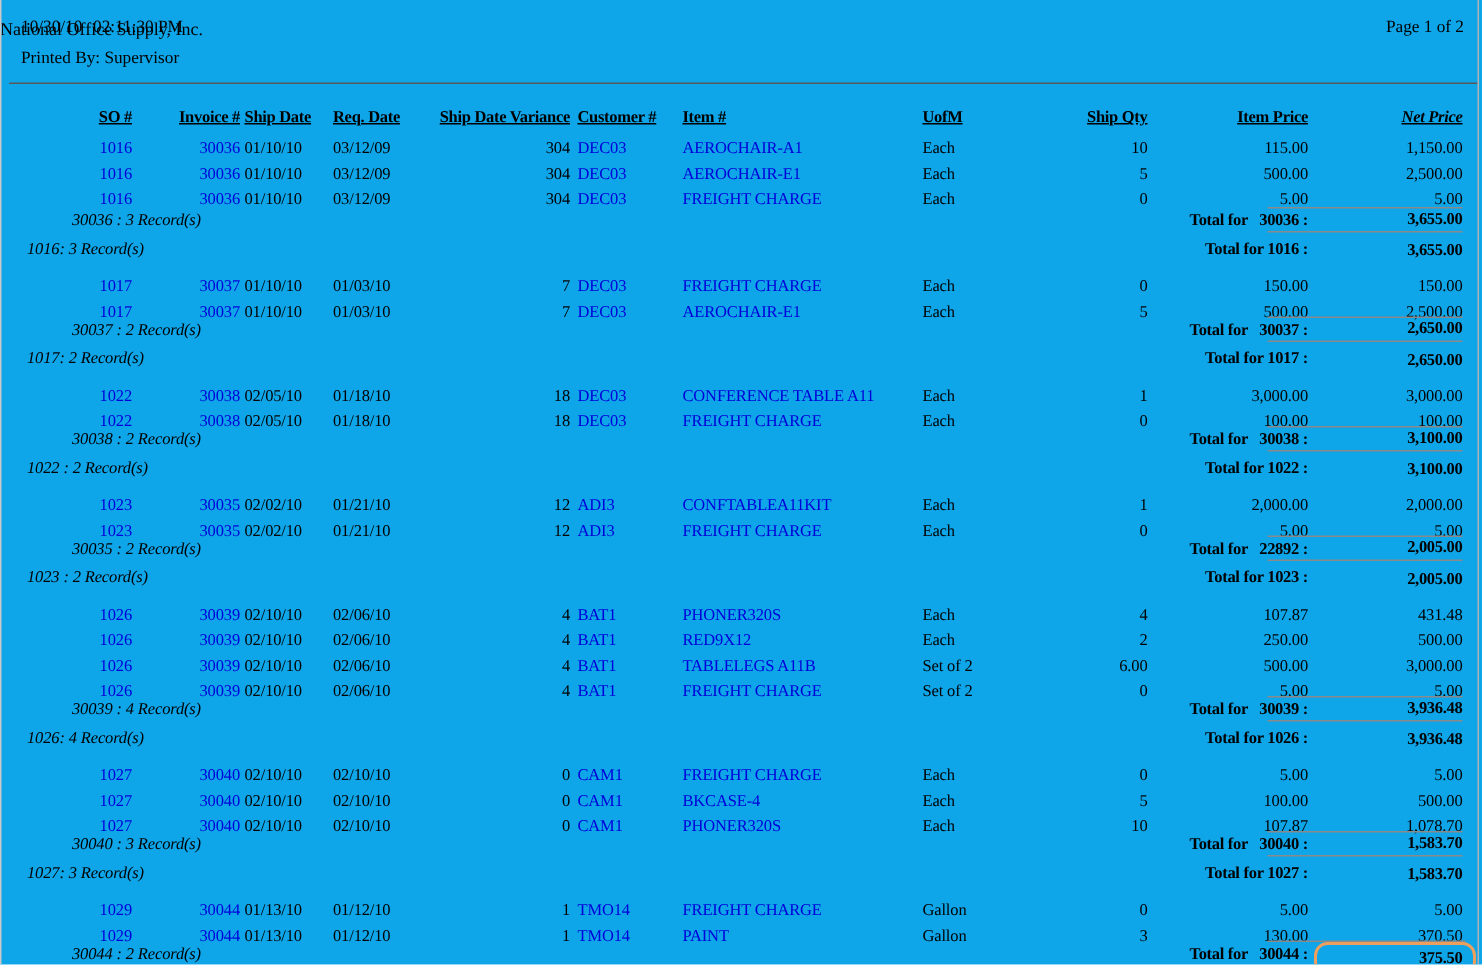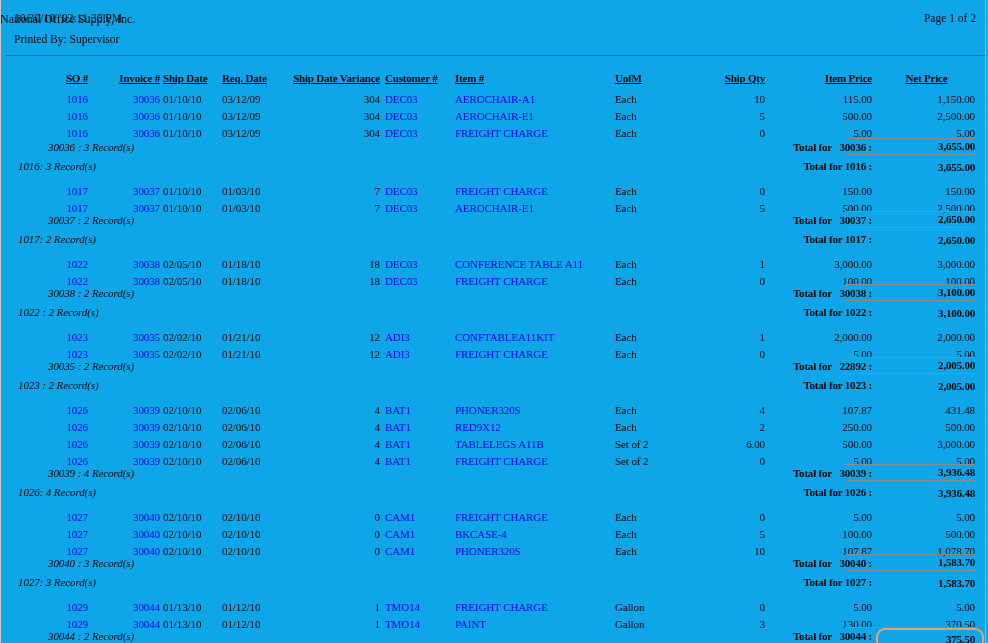--- a/index.html
+++ b/index.html
@@ -41,21 +41,21 @@
       <div class="abs colhdr" style="left: 40px; top: 72px; width: 48px; text-align: right;">SO #</div>
       <div class="abs colhdr" style="left: 105px; top: 72px; width: 55px; text-align: right;">Invoice #</div>
       <div class="abs colhdr" style="left: 163px; top: 72px; width: 60px; text-align: left;">Ship Date</div>
       <div class="abs colhdr" style="left: 222px; top: 72px; width: 62px; text-align: left;">Req. Date</div>
       <div class="abs colhdr" style="left: 288px; top: 72px; width: 92px; text-align: right;">Ship Date Variance</div>
       <div class="abs colhdr" style="left: 385px; top: 72px; width: 64px; text-align: left; text-decoration: underline;">Customer #</div>
       <div class="abs colhdr" style="left: 455px; top: 72px; width: 160px; text-align: left;">Item #</div>
       <div class="abs colhdr" style="left: 615px; top: 72px; width: 66px; text-align: left;">UofM</div>
       <div class="abs colhdr" style="left: 700px; top: 72px; width: 65px; text-align: right;">Ship Qty</div>
       <div class="abs colhdr" style="left: 788px; top: 72px; width: 84px; text-align: right;">Item Price</div>
-      <div class="abs colhdr" style="left: 878px; top: 72px; width: 97px; text-align: center;">Net Price</div>
+      <div class="abs colhdr" style="left: 878px; top: 72px; width: 97px; text-align: right; font-style: italic;">Net Price</div>
     </div>
   <div id="body">
       <div class="abs " style="left: 0px; top: 92px; width: 988px; height: 14px;"><div class="abs cell link" style="left: 40px; top: 0px; width: 48px; text-align: right;">1016</div><div class="abs cell link" style="left: 105px; top: 0px; width: 55px; text-align: right;">30036</div><div class="abs cell" style="left: 163px; top: 0px; width: 60px; text-align: left;">01/10/10</div><div class="abs cell" style="left: 222px; top: 0px; width: 62px; text-align: left;">03/12/09</div><div class="abs cell" style="left: 288px; top: 0px; width: 92px; text-align: right;">304</div><div class="abs cell link" style="left: 385px; top: 0px; width: 64px; text-align: left;">DEC03</div><div class="abs cell link" style="left: 455px; top: 0px; width: 160px; text-align: left;">AEROCHAIR-A1</div><div class="abs cell" style="left: 615px; top: 0px; width: 66px; text-align: left;">Each</div><div class="abs cell" style="left: 700px; top: 0px; width: 65px; text-align: right;">10</div><div class="abs cell" style="left: 788px; top: 0px; width: 84px; text-align: right;">115.00</div><div class="abs cell" style="left: 878px; top: 0px; width: 97px; text-align: right;">1,150.00</div></div>
       <div class="abs " style="left: 0px; top: 109px; width: 988px; height: 14px;"><div class="abs cell link" style="left: 40px; top: 0px; width: 48px; text-align: right;">1016</div><div class="abs cell link" style="left: 105px; top: 0px; width: 55px; text-align: right;">30036</div><div class="abs cell" style="left: 163px; top: 0px; width: 60px; text-align: left;">01/10/10</div><div class="abs cell" style="left: 222px; top: 0px; width: 62px; text-align: left;">03/12/09</div><div class="abs cell" style="left: 288px; top: 0px; width: 92px; text-align: right;">304</div><div class="abs cell link" style="left: 385px; top: 0px; width: 64px; text-align: left;">DEC03</div><div class="abs cell link" style="left: 455px; top: 0px; width: 160px; text-align: left;">AEROCHAIR-E1</div><div class="abs cell" style="left: 615px; top: 0px; width: 66px; text-align: left;">Each</div><div class="abs cell" style="left: 700px; top: 0px; width: 65px; text-align: right;">5</div><div class="abs cell" style="left: 788px; top: 0px; width: 84px; text-align: right;">500.00</div><div class="abs cell" style="left: 878px; top: 0px; width: 97px; text-align: right;">2,500.00</div></div>
       <div class="abs " style="left: 0px; top: 126px; width: 988px; height: 14px;"><div class="abs cell link" style="left: 40px; top: 0px; width: 48px; text-align: right;">1016</div><div class="abs cell link" style="left: 105px; top: 0px; width: 55px; text-align: right;">30036</div><div class="abs cell" style="left: 163px; top: 0px; width: 60px; text-align: left;">01/10/10</div><div class="abs cell" style="left: 222px; top: 0px; width: 62px; text-align: left;">03/12/09</div><div class="abs cell" style="left: 288px; top: 0px; width: 92px; text-align: right;">304</div><div class="abs cell link" style="left: 385px; top: 0px; width: 64px; text-align: left;">DEC03</div><div class="abs cell link" style="left: 455px; top: 0px; width: 160px; text-align: left;">FREIGHT CHARGE</div><div class="abs cell" style="left: 615px; top: 0px; width: 66px; text-align: left;">Each</div><div class="abs cell" style="left: 700px; top: 0px; width: 65px; text-align: right;">0</div><div class="abs cell" style="left: 788px; top: 0px; width: 84px; text-align: right;">5.00</div><div class="abs cell" style="left: 878px; top: 0px; width: 97px; text-align: right;">5.00</div></div>
       <div class="abs rec" style="left: 48px; top: 141px; font-style: italic;">30036 : 3 Record(s)</div>
       <div class="abs totlbl" style="left: 620px; top: 141px; width: 252px;">Total for   30036 :</div>
       <div class="abs totval invval" style="left: 845px; top: 138px; width: 130px; height: 15px;">3,655.00</div>
       <div class="abs rec" style="left: 18px; top: 160px;">1016: 3 Record(s)</div>
       <div class="abs totlbl" style="left: 620px; top: 160px; width: 252px;">Total for 1016 :</div>

